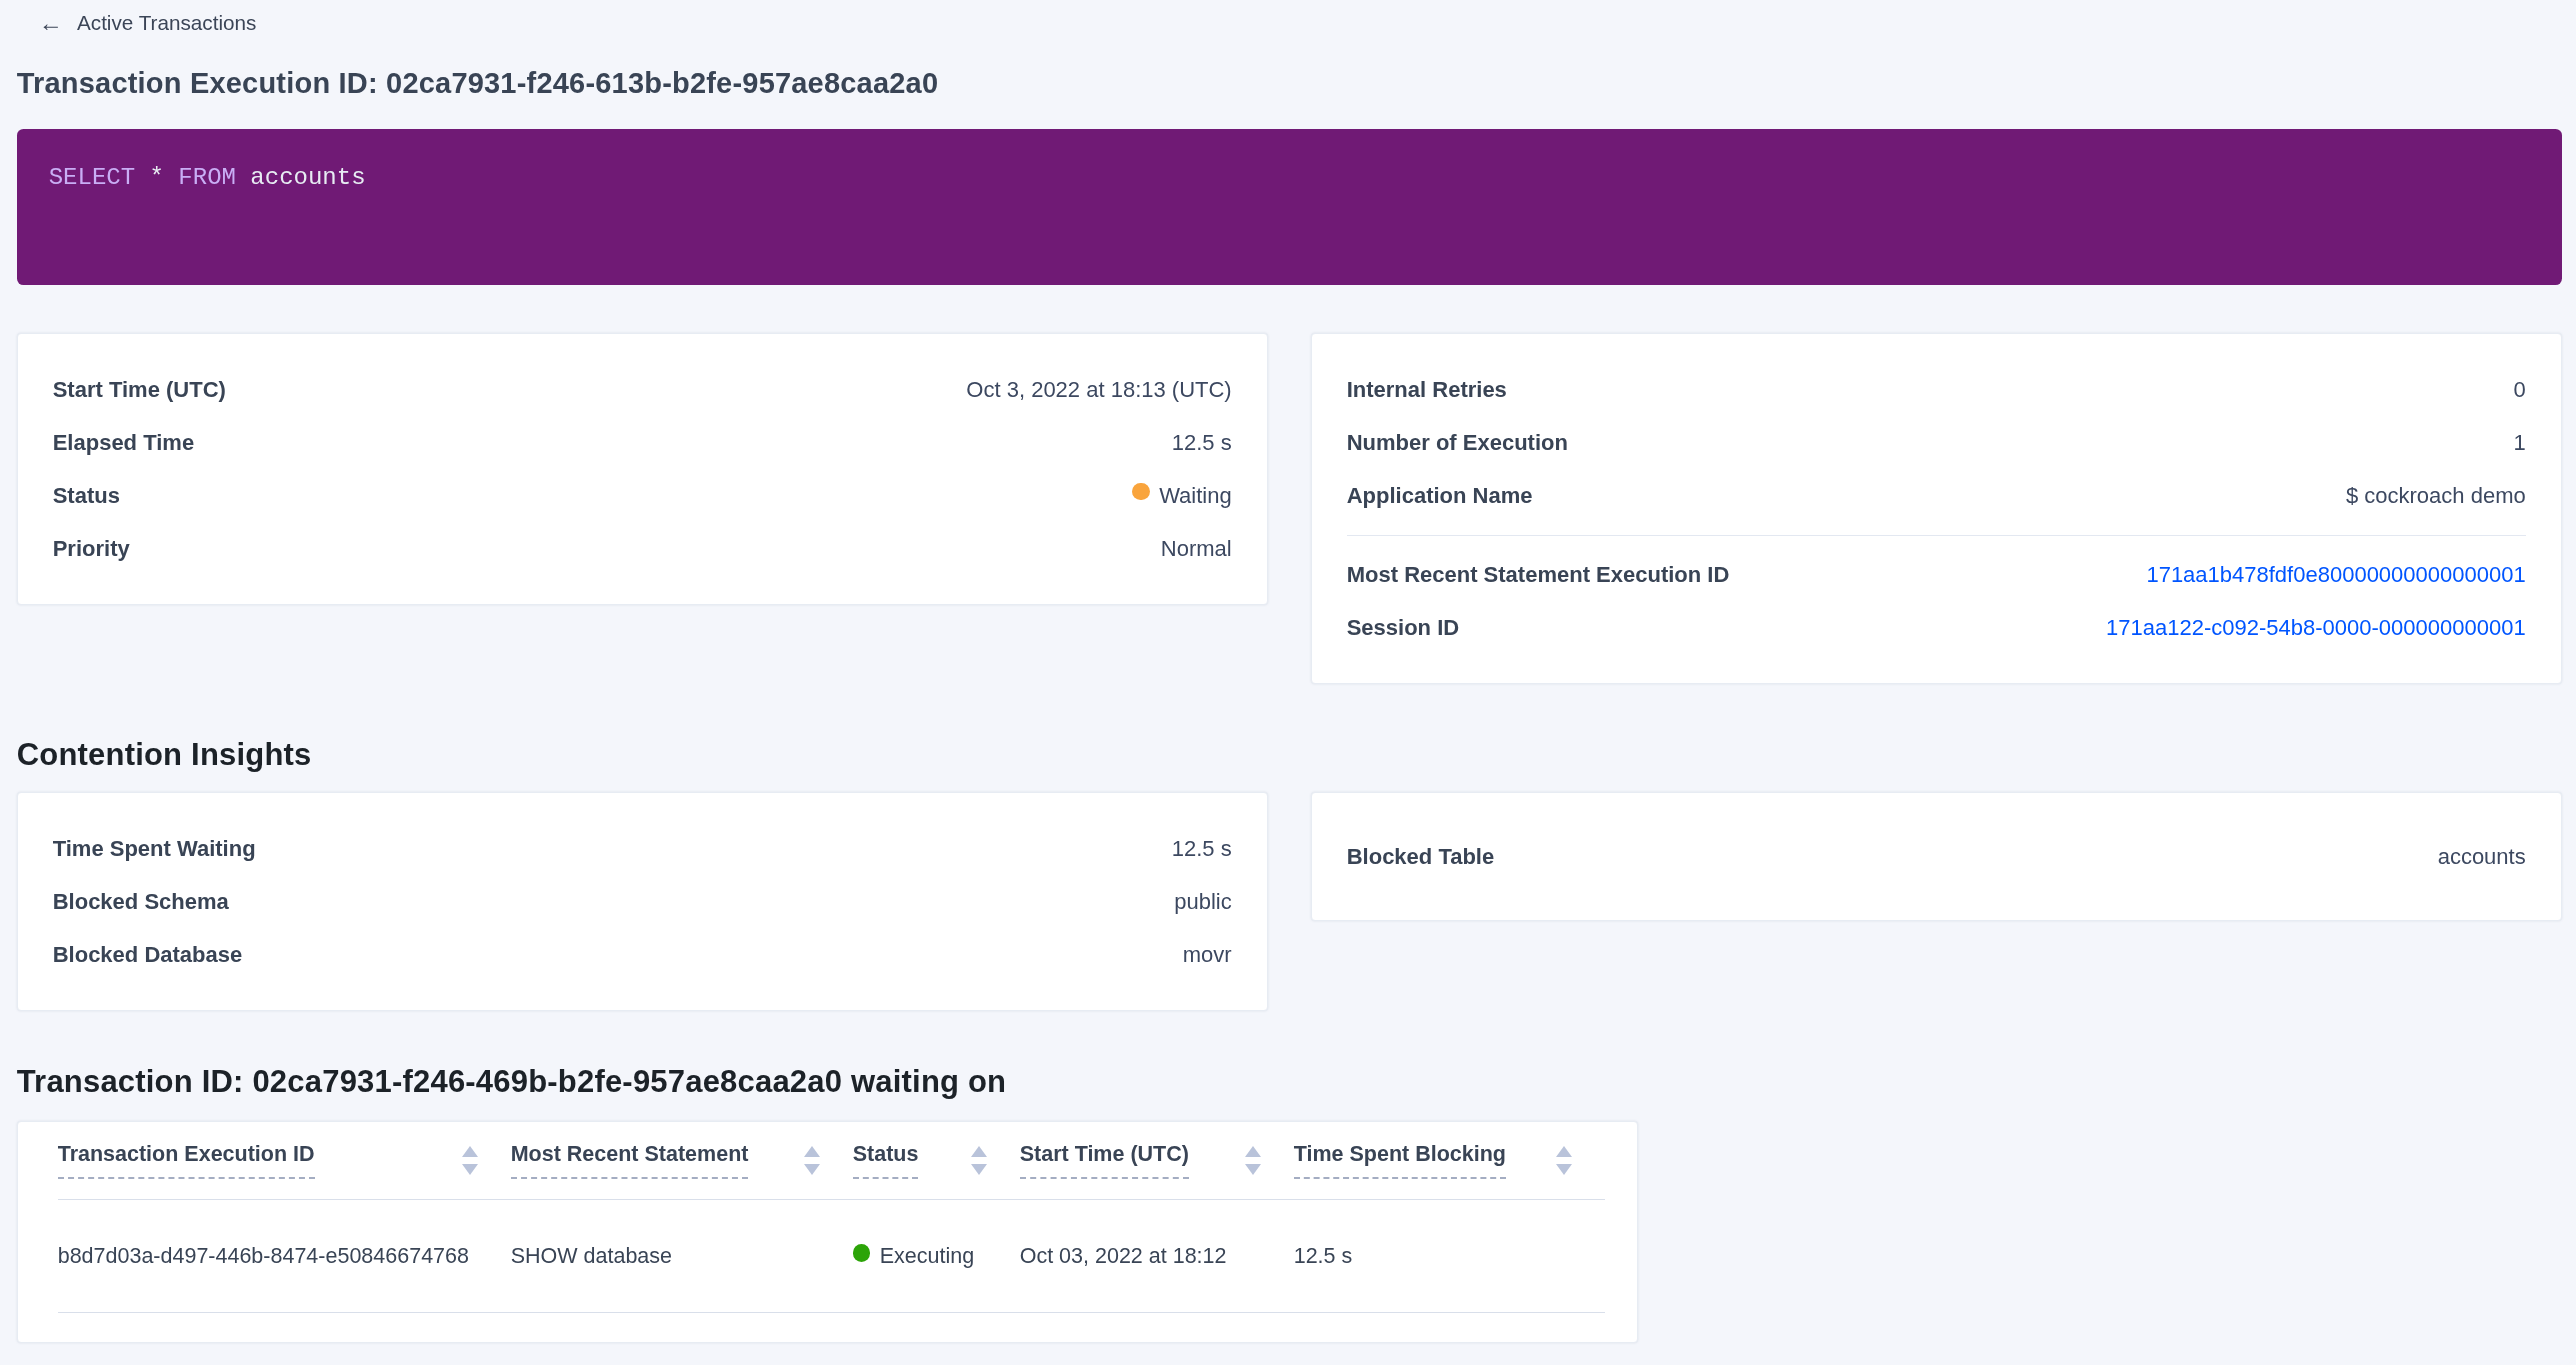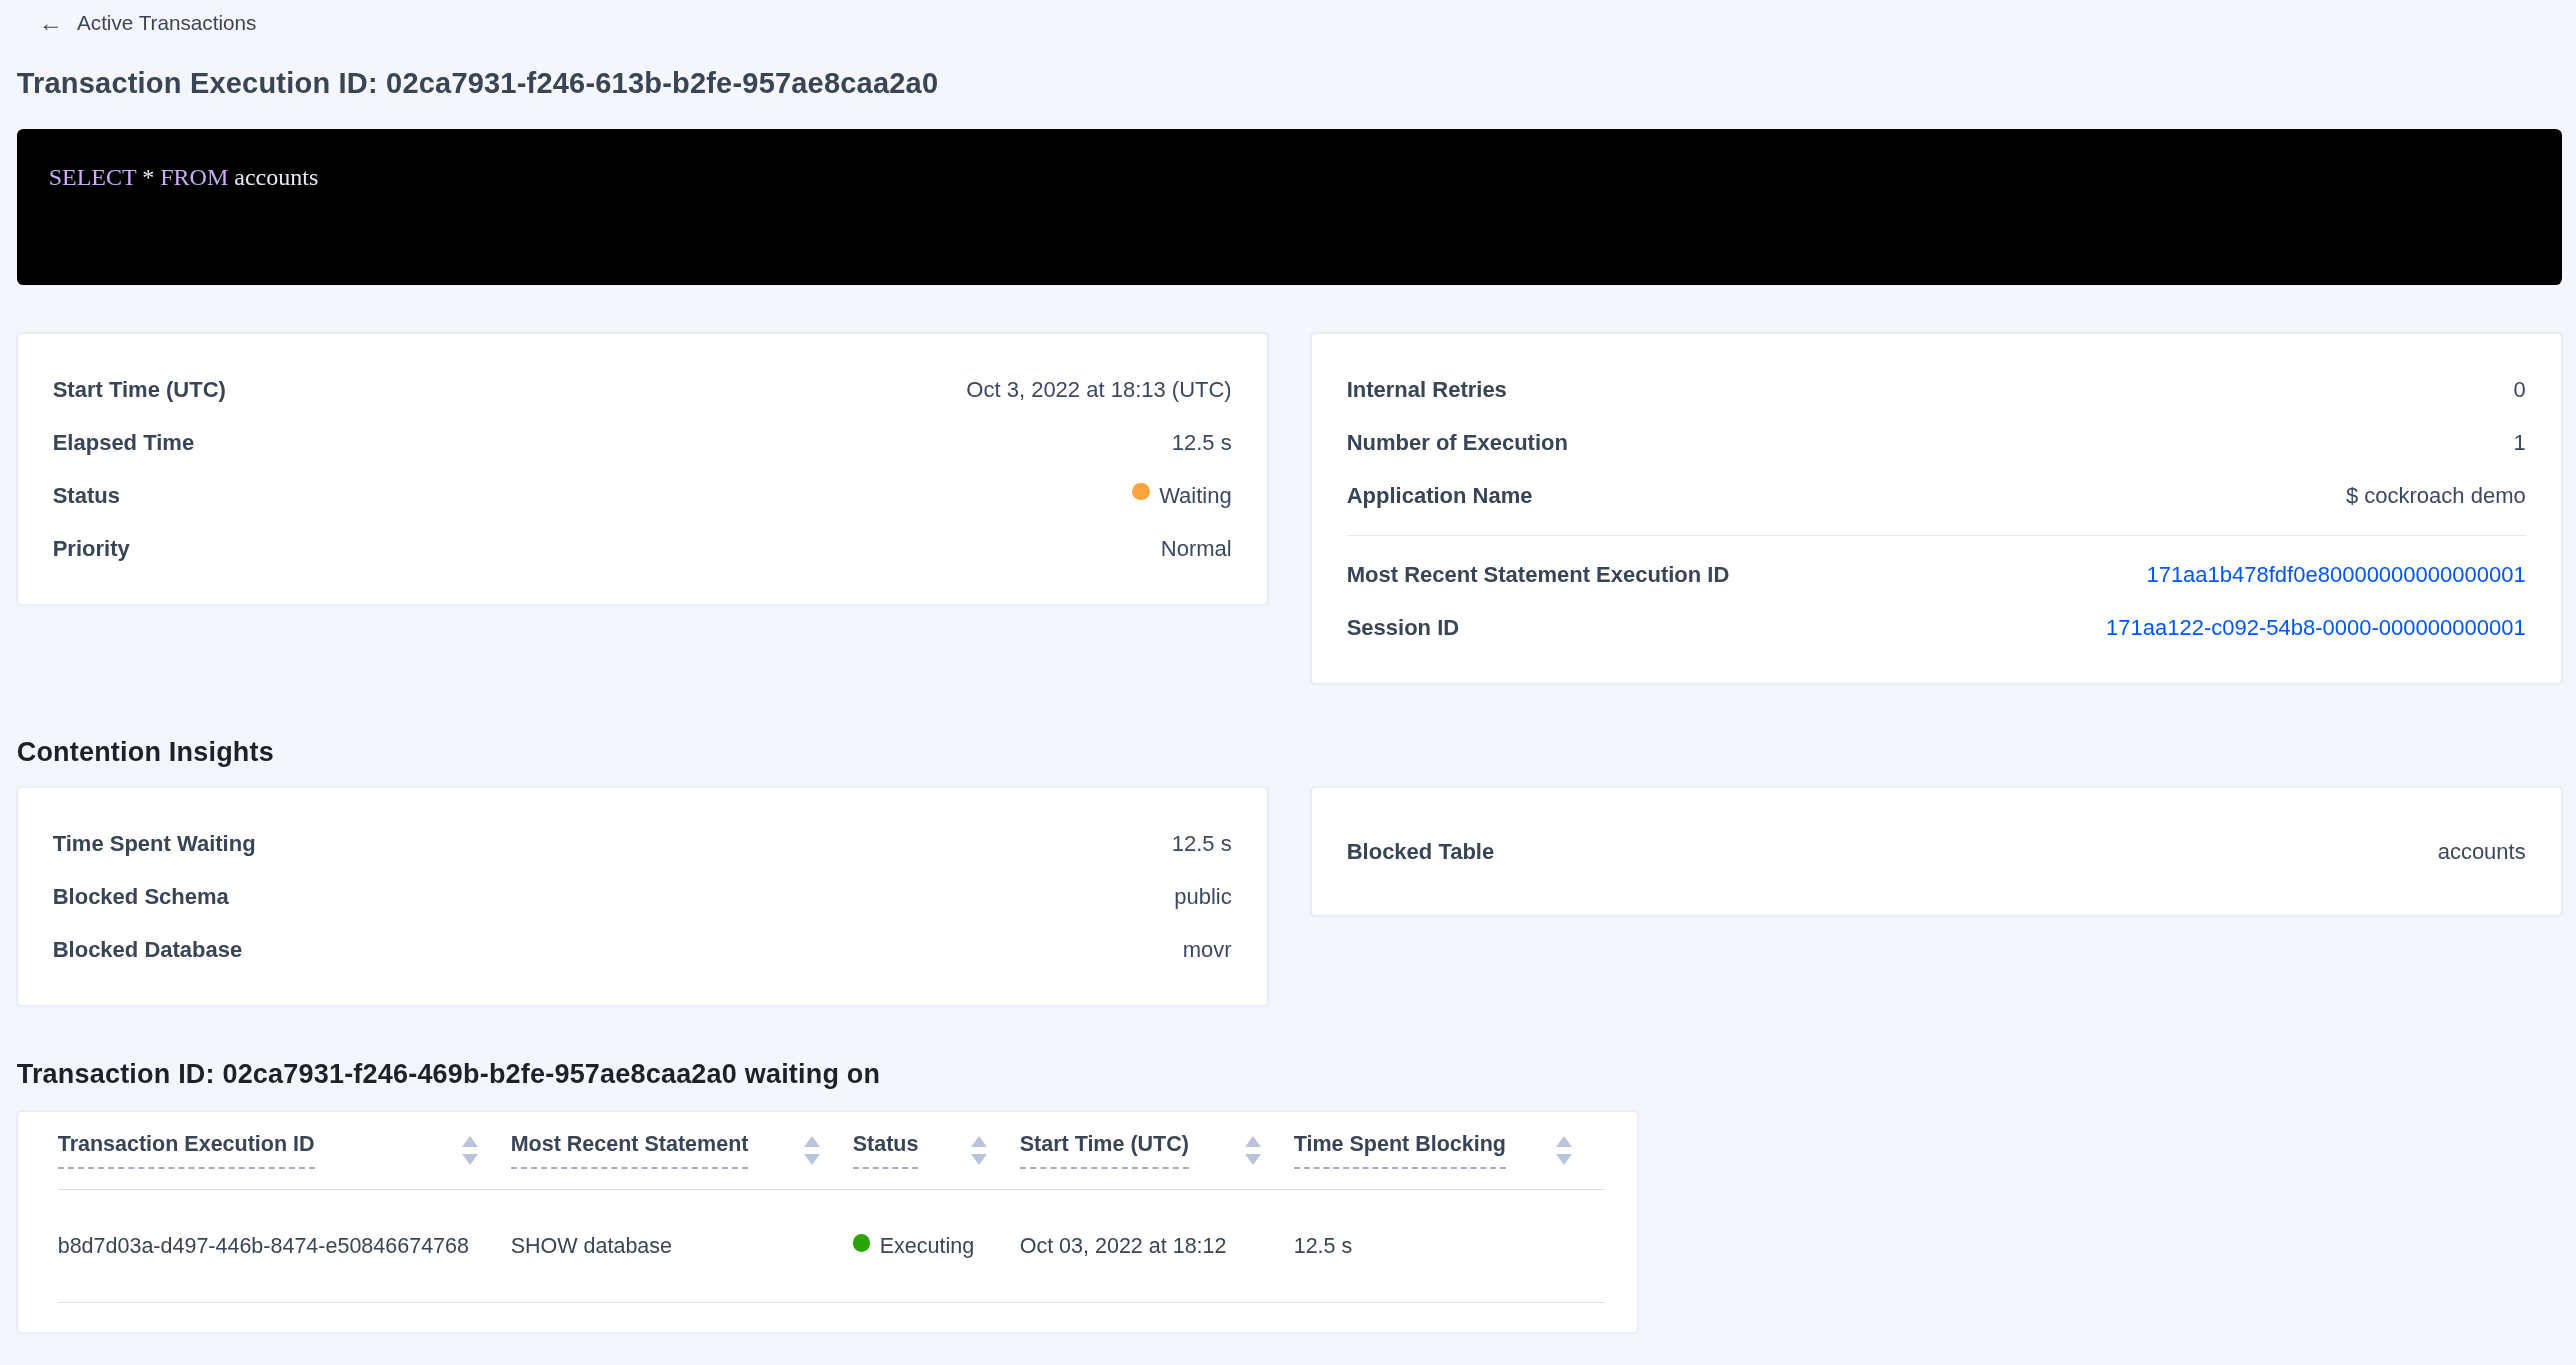--- a/index.html
+++ b/index.html
@@ -19,23 +19,23 @@
     font-size: 20.7px; color: #3b4557; cursor: pointer;
   }
   .breadcrumb .arrow { font-size: 24px; line-height: 1; color: #3b4557; }
 
   
   .page-title { margin-top: 32px; font-size: 29px; font-weight: 700; color: #394455; letter-spacing: 0.2px; }
 
   
   .sql-box {
     margin-top: 29px; height: 156px;
-    background: #000000; border-radius: 6.4px;
+    background: #701a75; border-radius: 6.4px;
     padding: 35px 32px;
-    font-family: Liberation Serif, serif;
+    font-family: Liberation Mono, monospace;
     font-size: 24px; color: #e7ecf3;
     white-space: pre;
   }
   .kw { color: #c9aef5; }
 
   
   .grid-2 {
     display: grid; grid-template-columns: 1fr 1fr; gap: 43px;
     align-items: start;
   }
@@ -56,21 +56,21 @@
   .info-value { color: #3c4860; text-align: right; }
   .link { color: #0055ff; cursor: pointer; text-decoration: none; }
   .divider { border-top: 1.6px solid #e3e8f1; margin: 12.7px 0; }
 
   .status-value { display: inline-flex; align-items: flex-start; gap: 9.5px; }
   .dot { width: 17.5px; height: 17.5px; border-radius: 50%; flex: none; }
   .dot--waiting { background: #f9a43c; }
   .dot--executing { background: #2ca408; }
 
   
-  .section-heading { margin-top: 53px; font-size: 27px; font-weight: 700; color: #1c2228; letter-spacing: 0.2px; }
+  .section-heading { margin-top: 53px; font-size: 31px; font-weight: 700; color: #1c2228; letter-spacing: 0.2px; }
 
   
   .table-card {
     margin-top: 20.7px;
     width: 1621px;
     background: #ffffff;
     border: 0.8px solid #e7ecf3;
     border-radius: 4px;
     box-shadow: 0 0 2.4px rgba(67,90,111,.15);
     padding: 0 32px 29px 40px;

